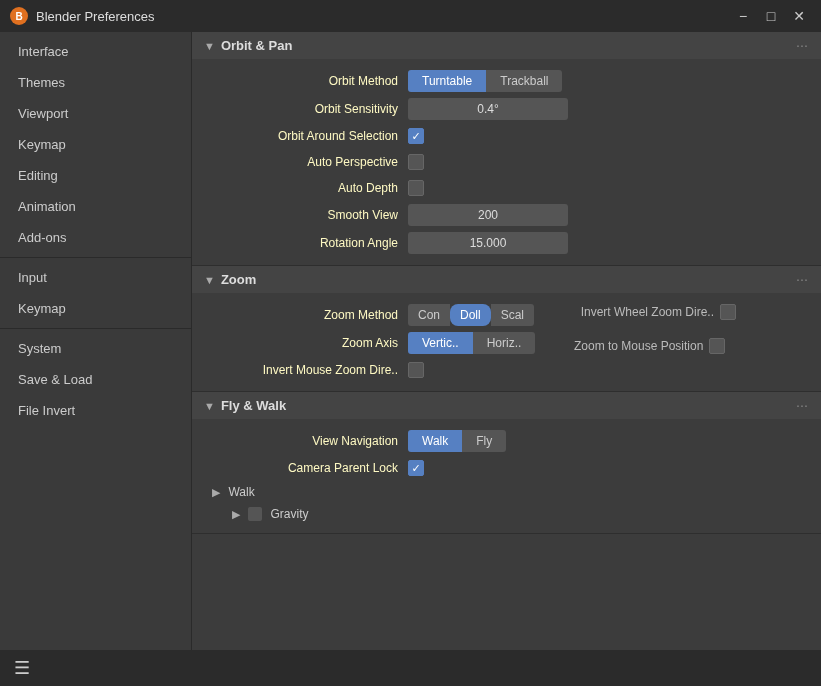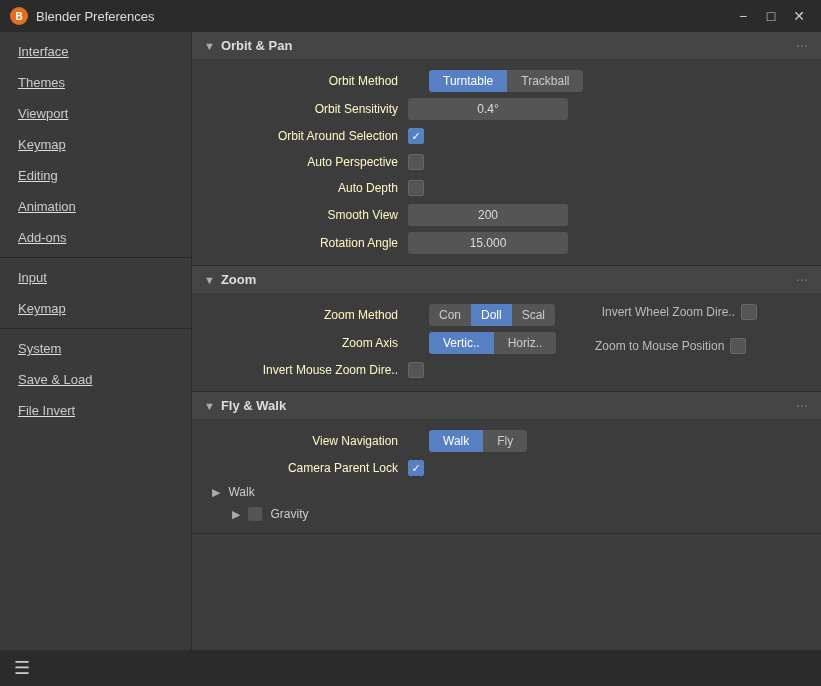--- a/index.html
+++ b/index.html
@@ -56,21 +56,20 @@
 
     
     .sidebar {
       width: 192px;
       background: #3a3a3a;
       display: flex;
       flex-direction: column;
       padding: 4px 0;
       flex-shrink: 0;
       border-right: 1px solid #2a2a2a;
-      text-decoration: underline;
     }
     .sidebar-item {
       padding: 7px 14px;
       cursor: pointer;
       color: #ccc;
       font-size: 13px;
       border-radius: 3px;
       margin: 1px 4px;
     }
     .sidebar-item.active {
@@ -139,30 +138,29 @@
     }
     .form-control {
       display: flex;
       align-items: center;
       gap: 4px;
     }
 
     
     .btn-group {
       display: flex;
-      margin-left: 21px;
     }
     .btn-group .btn {
       padding: 4px 14px;
       border: none;
       background: #555;
       color: #ccc;
       cursor: pointer;
       font-size: 12px;
-      border-radius: 0;
+      border-radius: 8px;
     }
     .btn-group .btn:first-child { border-radius: 3px 0 0 3px; }
     .btn-group .btn:last-child { border-radius: 0 3px 3px 0; }
     .btn-group .btn.active {
       background: #5680C2;
       color: #fff;
     }
 
     
     .num-field {

